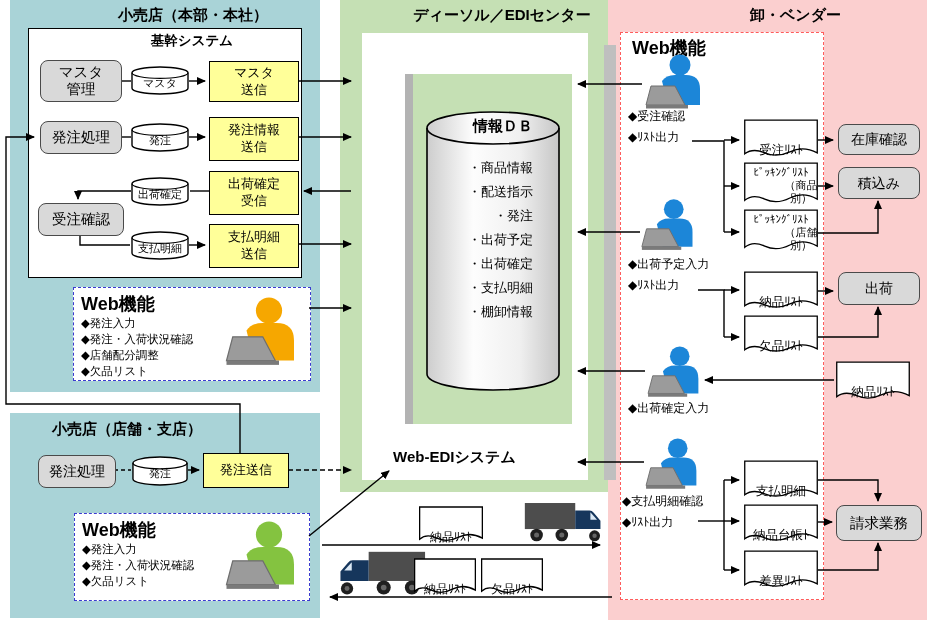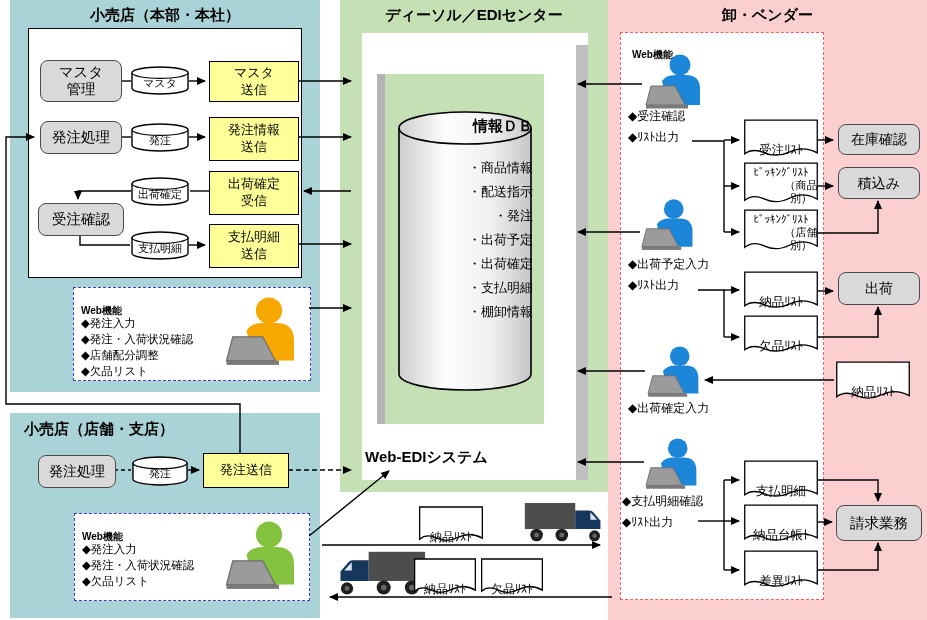--- a/index.html
+++ b/index.html
@@ -1,18 +1,18 @@
 <!DOCTYPE html>
 <html><head>
 <meta charset="utf-8">
 <style>
   html,body{margin:0;padding:0;background:#fff;}
   #canvas{position:relative;width:927px;height:620px;background:#fff;overflow:hidden;
     font-family:"Liberation Sans","DejaVu Sans",sans-serif;color:#000;}
-  .abs{position:absolute;}
+  .abs{position:absolute;margin-left:28px;}
   .panel{position:absolute;}
   .h-title{font-weight:bold;font-size:15px;text-align:center;}
   .h-left{font-weight:bold;font-size:15px;text-align:left;}
   .whitebox{position:absolute;background:#fff;border:1.2px solid #000;}
   .plain{position:absolute;background:#fff;}
   .pbox{position:absolute;background:#d9d9d9;border:1.4px solid #4a4a4a;border-radius:8px;
     display:flex;align-items:center;justify-content:center;text-align:center;
     font-size:14.5px;white-space:pre-line;line-height:1.15;}
   .ybox{position:absolute;background:#ffff99;border:1px solid #000;
     display:flex;align-items:center;justify-content:center;text-align:center;
@@ -22,21 +22,21 @@
   .cyl{position:absolute;}
   .cyl svg{position:absolute;left:0;top:0;width:100%;height:100%;}
   .cyl-label{position:relative;text-align:center;font-size:11px;padding-top:11px;line-height:13px;}
   .doc{position:absolute;}
   .doc svg{position:absolute;left:0;top:0;width:100%;height:100%;}
   .doc-label{position:relative;text-align:center;font-size:12.5px;margin-top:24px;line-height:14px;}
   .doc-2l .doc-label{margin-top:4px;font-size:11px;line-height:13px;}
   .doc-sub{position:relative;text-align:center;font-size:11px;line-height:13px;padding-left:40px;}
   .bullets{position:absolute;font-size:11.5px;line-height:16px;white-space:nowrap;}
   .vbullets{position:absolute;font-size:12px;line-height:21px;white-space:nowrap;}
-  .web-title{position:absolute;font-weight:bold;font-size:10px;margin-top:12px;}
+  .web-title{position:absolute;font-weight:bold;font-size:18px;}
   .person{position:absolute;}
   .person svg{width:100%;height:100%;}
   .p-blue{color:#1c86d8;} .p-orange{color:#f6a700;} .p-green{color:#84c340;}
   .truck{position:absolute;}
   .truck svg{width:100%;height:100%;}
   .flip svg{transform:scaleX(-1);}
   .db-title{position:absolute;font-weight:bold;font-size:15px;text-align:right;}
   .db-items{position:absolute;font-size:13px;line-height:24px;white-space:pre-line;text-align:right;}
 </style>
 </head>
@@ -124,20 +124,21 @@
       <path d="M322,545 H600" marker-end="url(#ah)"></path>
       <path d="M612,597 H330" marker-end="url(#ah)"></path>
     </g>
   </svg>
 
   <div class="abs h-title" style="left:10px;top:6px;width:310px">小売店（本部・本社）</div>
   <div class="abs h-title" style="left:340px;top:6px;width:268px">ディーソル／EDIセンター</div>
   <div class="abs h-title" style="left:608px;top:6px;width:319px">卸・ベンダー</div>
   <div class="abs h-left" style="left:24px;top:420px;width:220px">小売店（店舗・支店）</div>
 
+  <div class="abs" style="left:28px;top:32px;width:272px;text-align:center;font-weight:bold;font-size:13.5px">基幹システム</div>
 
   <div class="pbox" style="left:40px;top:60px;width:80px;height:40px">マスタ
 管理</div>
   <div class="pbox" style="left:40px;top:121px;width:80px;height:31px">発注処理</div>
   <div class="pbox" style="left:38px;top:203px;width:84px;height:31px">受注確認</div>
 
   <div class="cyl" style="left:131px;top:66px;width:58px;height:29px">
     <svg viewBox="0 0 58 28" preserveAspectRatio="none">
         <path d="M1,6.5 C1,3.5 13.5,1 29,1 C44.5,1 57,3.5 57,6.5 V21.5 C57,24.5 44.5,27 29,27 C13.5,27 1,24.5 1,21.5 Z" fill="#fff" stroke="#000" stroke-width="1.4" vector-effect="non-scaling-stroke"></path>
         <path d="M1,6.5 C1,9.5 13.5,12 29,12 C44.5,12 57,9.5 57,6.5" fill="none" stroke="#000" stroke-width="1.2" vector-effect="non-scaling-stroke"></path>

